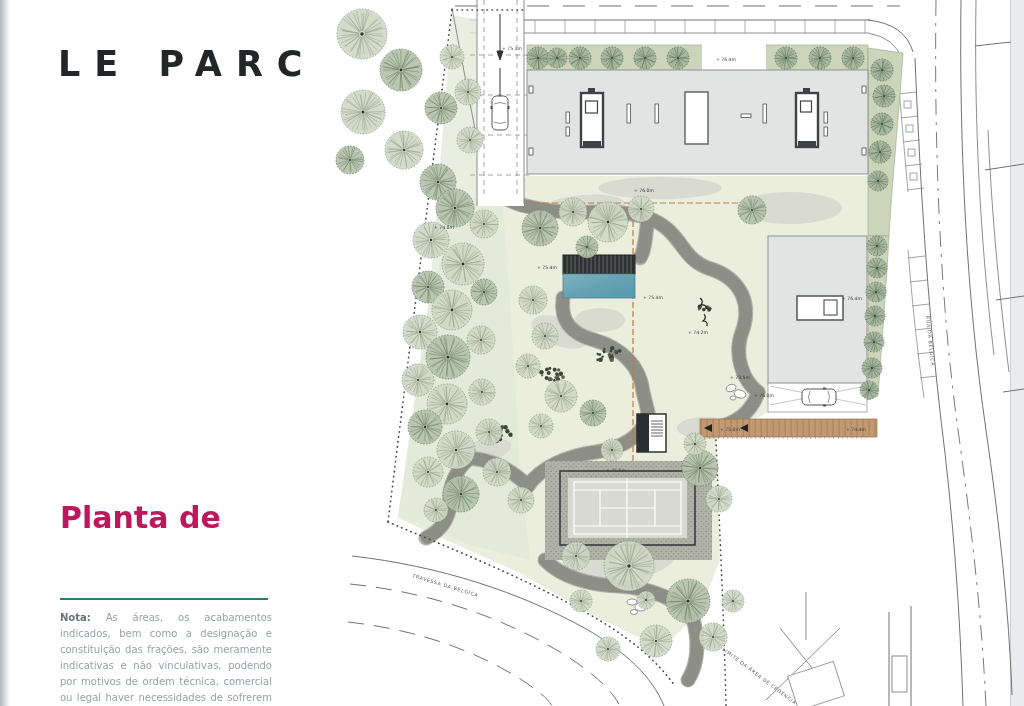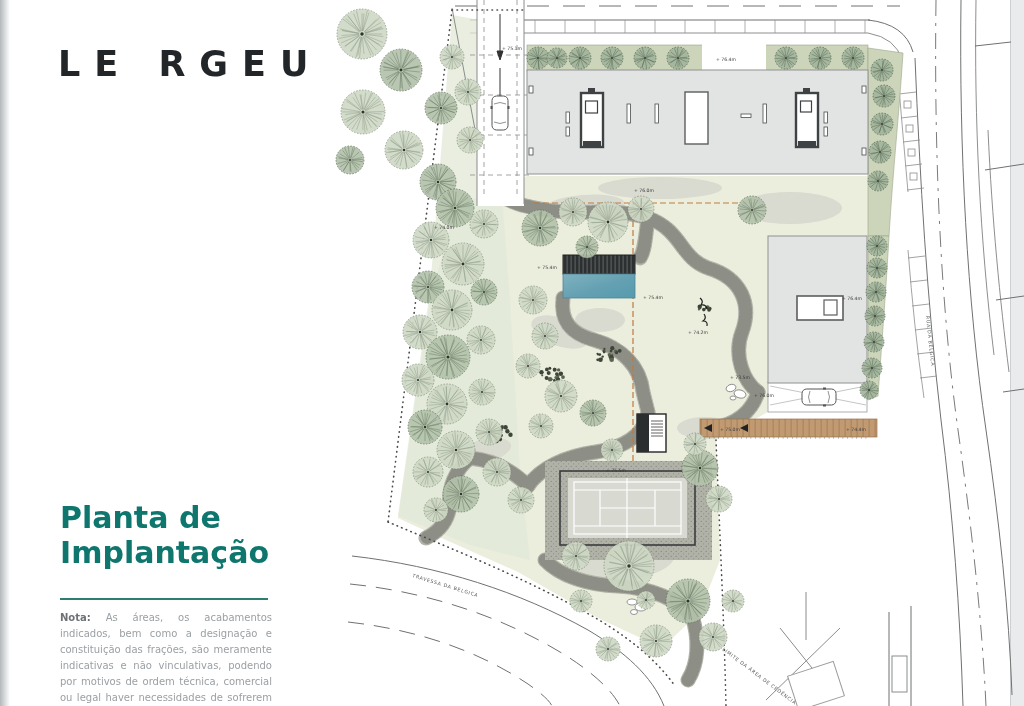--- a/index.html
+++ b/index.html
@@ -3,40 +3,39 @@
 <meta charset="utf-8">
 <style>
   html,body{margin:0;padding:0;}
   body{width:1024px;height:706px;background:#ffffff;overflow:hidden;position:relative;
        font-family:"DejaVu Sans","Liberation Sans",sans-serif;}
   .edge-left{position:absolute;left:0;top:0;width:10px;height:706px;
       background:linear-gradient(to right,#b4b8bb,rgba(255,255,255,0));}
   .edge-right{position:absolute;right:0;top:0;width:13px;height:706px;background:#e9ebec;border-left:1px solid #cdd0d3;}
   .panel{position:absolute;left:58px;top:0;width:230px;height:706px;}
   .logo{position:absolute;left:0;top:44px;font-size:35px;font-weight:600;letter-spacing:14px;color:#232629;white-space:nowrap;}
-  .title{position:absolute;left:2px;top:500px;font-size:30px;line-height:1.17;font-weight:700;color:#0f766e;}
+  .title{position:absolute;left:2px;top:500px;font-size:30px;line-height:1.17;font-weight:700;color:#be185d;}
   .rule{position:absolute;left:2px;top:598px;width:208px;height:2px;background:#2c7f70;}
   .note{position:absolute;left:2px;top:610px;width:212px;font-size:10px;line-height:1.6;color:#9aa0a5;text-align:justify;}
   .note b{color:#6d7276;}
   svg{position:absolute;left:0;top:0;}
   text{font-family:"DejaVu Sans","Liberation Sans",sans-serif;}
   .mk{font-size:4.6px;fill:#3c3c3c;}
   .street{font-size:4.8px;letter-spacing:.7px;fill:#5a5d5c;}
 </style>
 </head>
 <body>
 
 <div class="edge-left"></div>
 <div class="edge-right"></div>
 
 <div class="panel">
-  <div class="logo">LE RGEU</div>
+  <div class="logo">LE PARC</div>
   <div class="title">
     <div>Planta de</div>
-    <div>Implantação</div>
   </div>
   <div class="rule"></div>
   <div class="note"><b>Nota:</b><span> As áreas, os acabamentos indicados, bem como a designação e constituição das frações, são meramente indicativas e não vinculativas, podendo por motivos de ordem técnica, comercial ou legal haver necessidades de sofrerem alterações e variações. Este desenho não se encontra à escala. Área de construção privativa medida de acordo com o critério definido na alínea a) do nº2 do Art.º 67 do RGEU; excluindo-se as áreas de 'socas acessórias' e quota-parte que lhe corresponda nas circulações comuns do edifício.</span></div>
 </div>
 
 <svg id="plan" width="1024" height="706" viewBox="0 0 1024 706">
   <defs>
     <pattern id="gravelPat" width="5" height="5" patternUnits="userSpaceOnUse">
       <rect width="5" height="5" fill="#b0b1a7"></rect>
       <circle cx="1.2" cy="1.4" r="0.6" fill="#84857c"></circle>

